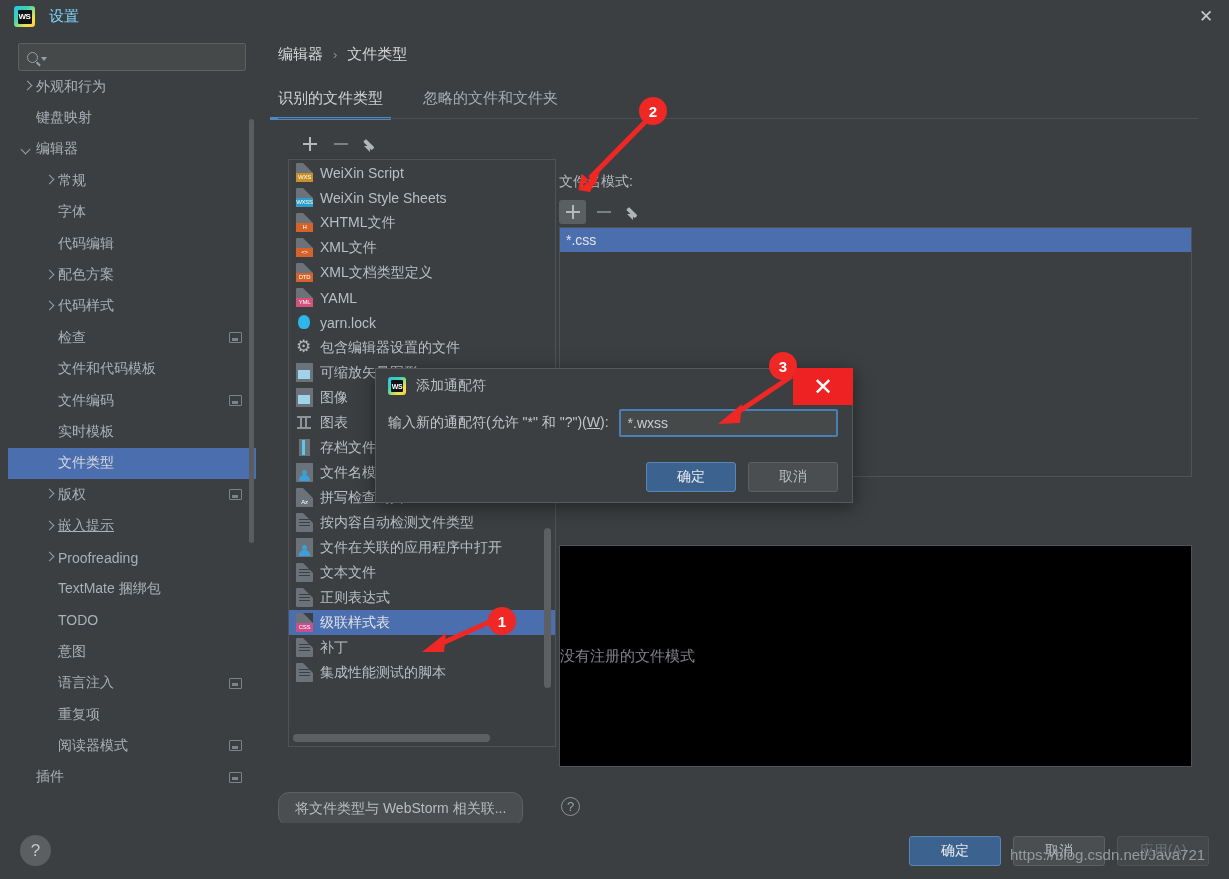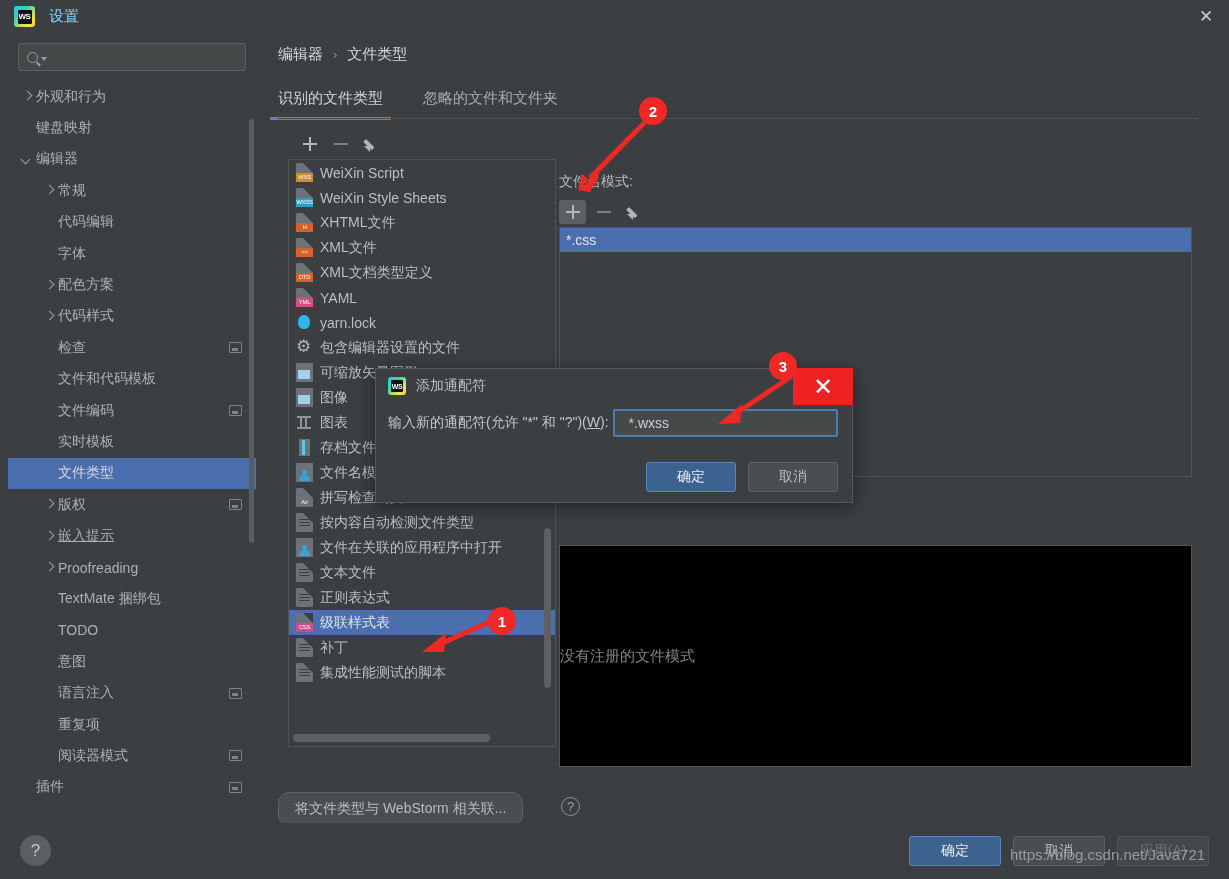--- a/index.html
+++ b/index.html
@@ -67,21 +67,21 @@
   .search-box .caret {
     width: 0; height: 0; border-left: 3px solid transparent; border-right: 3px solid transparent;
     border-top: 4px solid #9aa0a6; margin-left: 3px; margin-top: 4px;
   }
   .search-box input {
     flex: 1; background: transparent; border: none; outline: none;
     color: #bbbbbb; font-size: 13px; margin-left: 5px;
     font-family: "Liberation Sans", sans-serif;
   }
 
-  .tree { margin-top: 10px; position: relative; }
+  .tree { position: relative; }
   .tree-item {
     height: 31.4px; display: flex; align-items: center; position: relative;
     color: #a9b1b8; font-size: 14px; cursor: pointer; padding-right: 14px;
   }
   .tree-item.selected { background: #4b6eaf; color: #d6d9dd; }
   .tree-item .arrow {
     width: 9px; height: 9px; flex: none; margin-right: 5px; position: relative;
   }
   .tree-item .arrow.closed::before {
     content:''; position: absolute; left: 2px; top: 0px;
@@ -304,23 +304,23 @@
   .dlg-title {
     height: 34px; display: flex; align-items: center; padding-left: 12px; gap: 10px;
   }
   .dlg-title .ws-logo { margin-left: 0; width: 18px; height: 18px; }
   .dlg-title .ws-logo .inner { width: 12px; height: 12px; font-size: 7px; }
   .dlg-title-text { color: #b9bec2; font-size: 14px; }
   .dlg-body { display: flex; align-items: center; padding: 6px 14px 0 12px; }
   .dlg-prompt { color: #c2c6ca; font-size: 14px; white-space: nowrap; }
   .dlg-prompt u { text-decoration: underline; }
   .dlg-input {
-    margin-left: 4px; flex: 1; height: 28px;
+    margin-left: 10px; flex: 1; height: 28px;
     background: #45494a; border: 2px solid #4a7fb5; border-radius: 2px;
-    color: #c9cdd1; font-size: 14px; padding: 0 14px; outline: none;
+    color: #c9cdd1; font-size: 14px; padding: 0 7px; outline: none;
     font-family: "Liberation Sans", sans-serif;
   }
   .dlg-buttons {
     position: absolute; right: 14px; bottom: 10px; display: flex; gap: 12px;
   }
   .dbtn {
     width: 90px; height: 30px; border-radius: 3px; font-size: 14px;
     display: flex; align-items: center; justify-content: center; cursor: pointer;
   }
   .dbtn.primary { background: #3c638f; border: 1px solid #5a86b6; color: #e6eaee; }
@@ -395,25 +395,25 @@
         <div class="tree-item" style="padding-left: 14px;">
           <span class="arrow open"></span>
           <span class="tree-label">编辑器</span>
         </div>
         <div class="tree-item" style="padding-left: 36px;">
           <span class="arrow closed"></span>
           <span class="tree-label">常规</span>
         </div>
         <div class="tree-item" style="padding-left: 36px;">
           <span class="arrow none"></span>
+          <span class="tree-label">字体</span>
+        </div>
+        <div class="tree-item" style="padding-left: 36px;">
+          <span class="arrow none"></span>
           <span class="tree-label">代码编辑</span>
-        </div>
-        <div class="tree-item" style="padding-left: 36px;">
-          <span class="arrow none"></span>
-          <span class="tree-label">字体</span>
         </div>
         <div class="tree-item" style="padding-left: 36px;">
           <span class="arrow closed"></span>
           <span class="tree-label">配色方案</span>
         </div>
         <div class="tree-item" style="padding-left: 36px;">
           <span class="arrow closed"></span>
           <span class="tree-label">代码样式</span>
         </div>
         <div class="tree-item" style="padding-left: 36px;">

